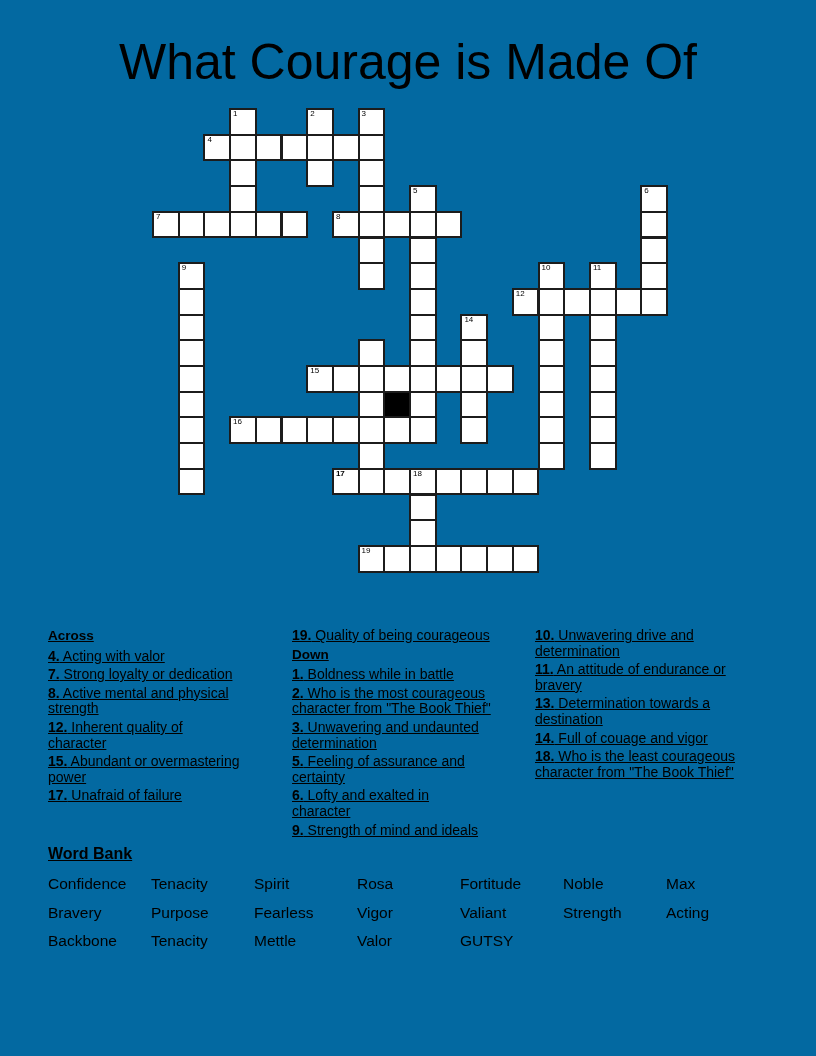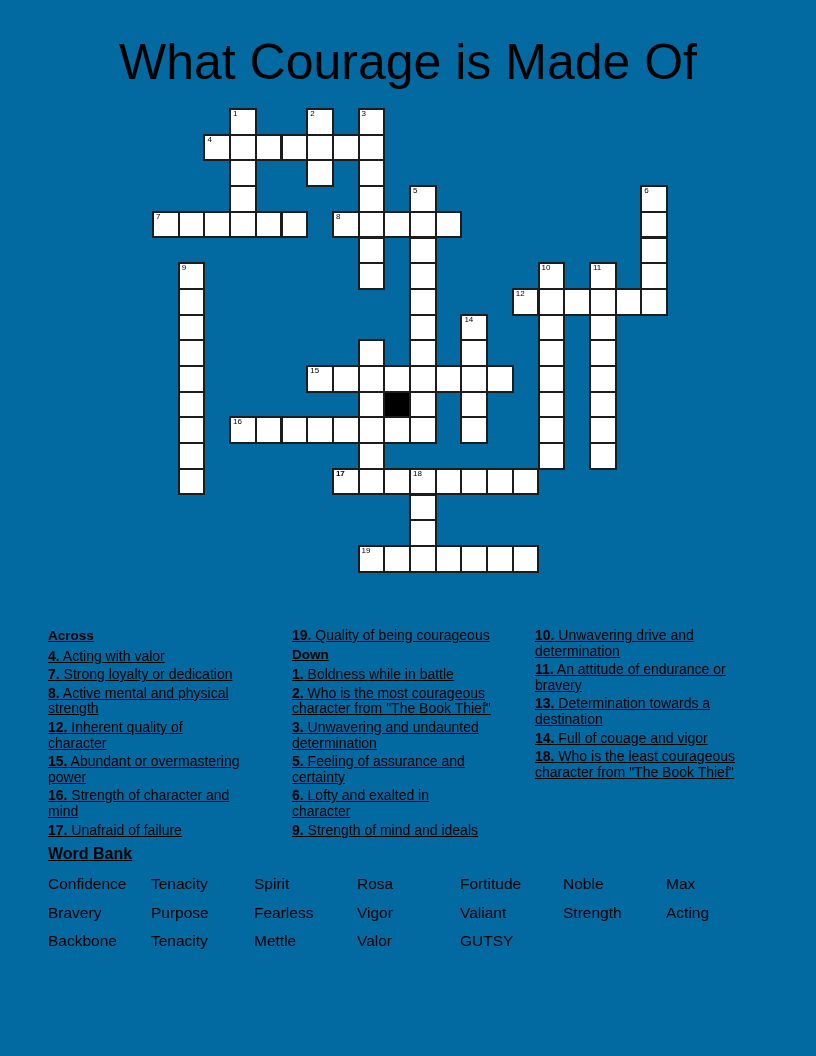--- a/index.html
+++ b/index.html
@@ -189,22 +189,20 @@
   <div id="clue-col-1" class="cluecol col1">
       <div class="cluehead">Across</div>
       <div class="clue"><b>4.</b> Acting with valor</div>
       <div class="clue"><b>7.</b> Strong loyalty or dedication</div>
       <div class="clue"><b>8.</b> Active mental and physical
 strength</div>
       <div class="clue"><b>12.</b> Inherent quality of
 character</div>
       <div class="clue"><b>15.</b> Abundant or overmastering
 power</div>
-      <div class="clue"><b>16.</b> Strength of character and
-mind</div>
       <div class="clue"><b>17.</b> Unafraid of failure</div>
     </div>
   <div id="clue-col-2" class="cluecol col2">
       <div class="clue"><b>19.</b> Quality of being courageous</div>
       <div class="cluehead">Down</div>
       <div class="clue"><b>1.</b> Boldness while in battle</div>
       <div class="clue"><b>2.</b> Who is the most courageous
 character from "The Book Thief"</div>
       <div class="clue"><b>3.</b> Unwavering and undaunted
 determination</div>

